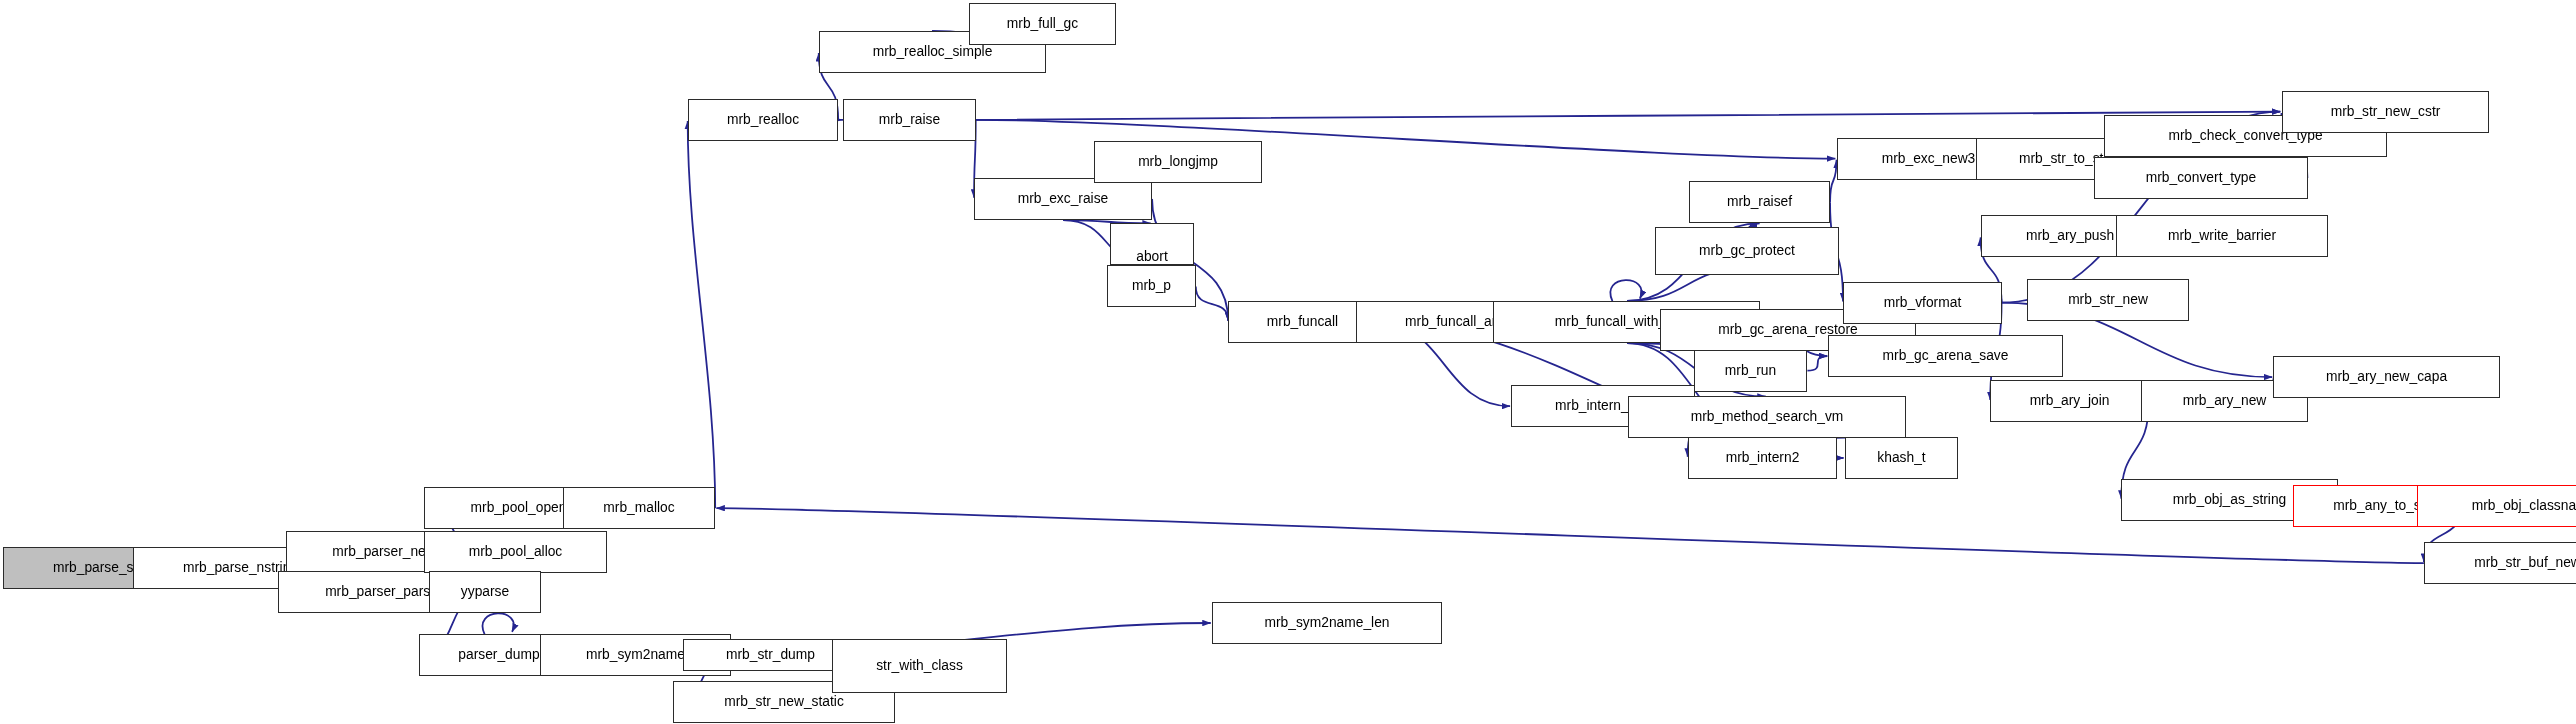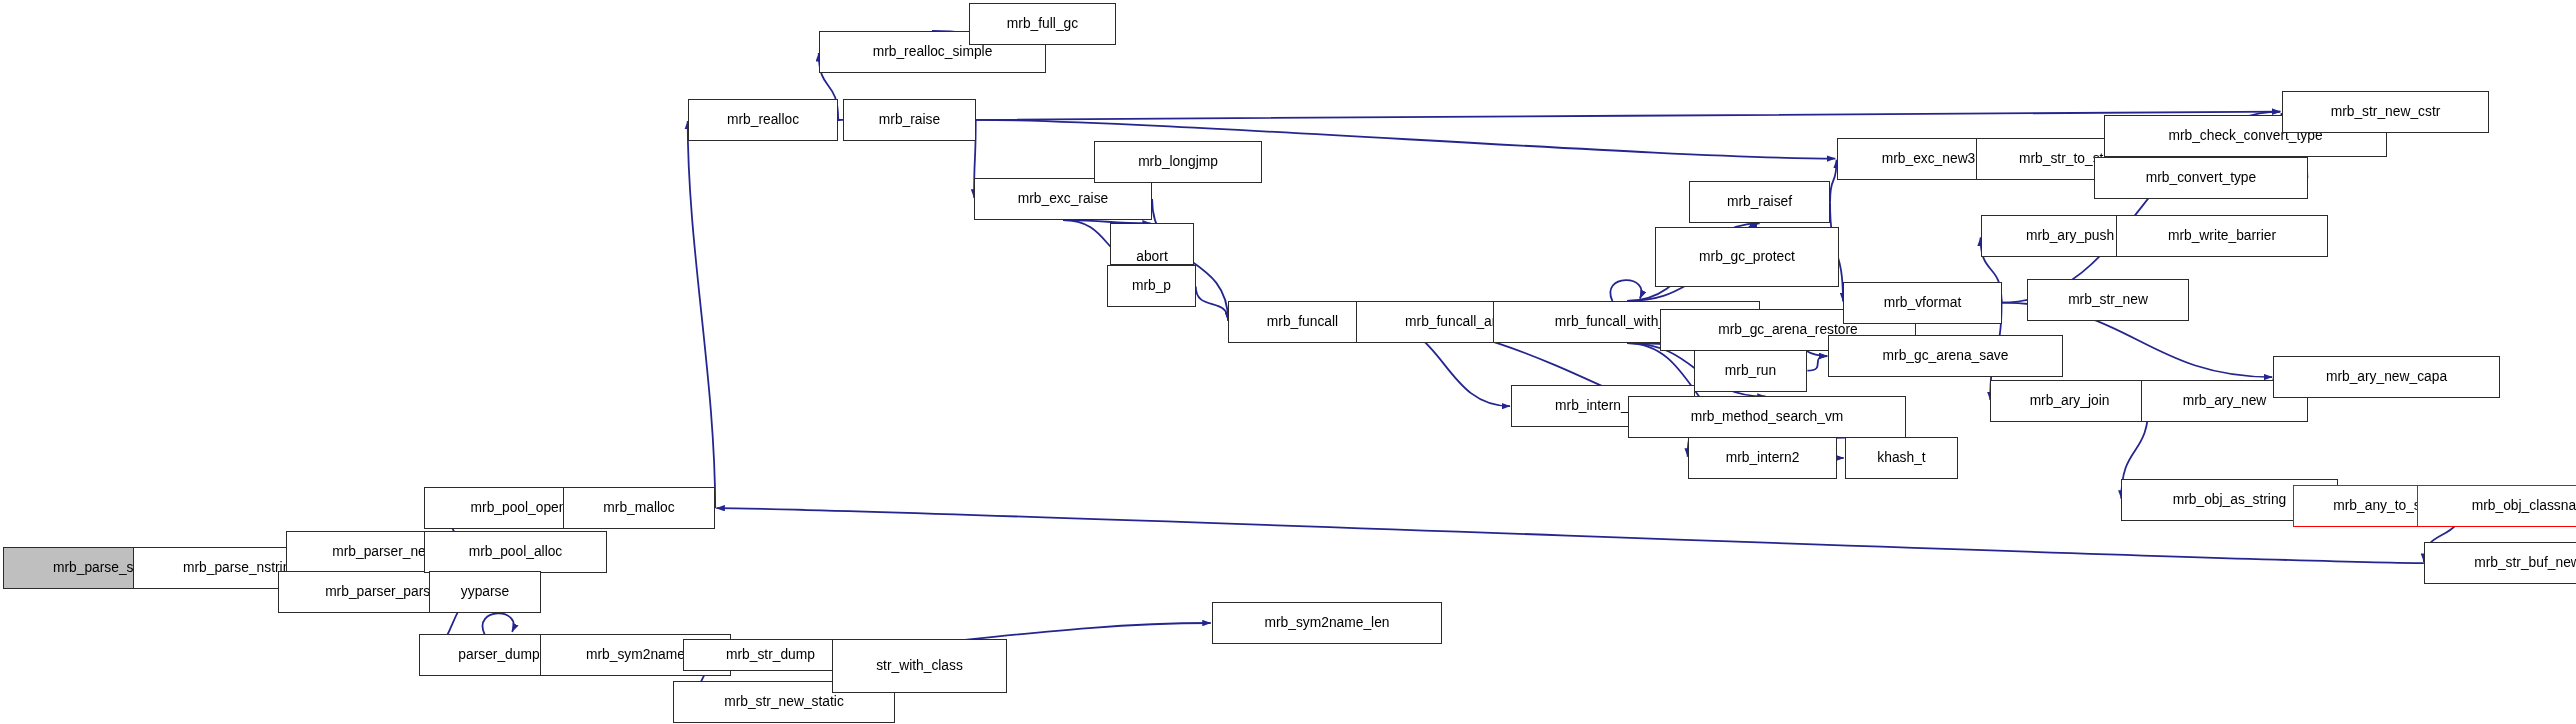--- a/index.html
+++ b/index.html
@@ -181,21 +181,21 @@
       </div>
       <div class="node" style="left: 1628px; top: 396px; width: 278px; height: 42px;">
         <span class="lbl">mrb_method_search_vm</span>
       </div>
       <div class="node" style="left: 1688px; top: 437px; width: 149px; height: 42px;">
         <span class="lbl">mrb_intern2</span>
       </div>
       <div class="node" style="left: 1845px; top: 437px; width: 113px; height: 42px;">
         <span class="lbl">khash_t</span>
       </div>
-      <div class="node" style="left: 1655px; top: 227px; width: 184px; height: 60px;">
+      <div class="node" style="left: 1655px; top: 227px; width: 184px; height: 48px;">
         <span class="lbl">mrb_gc_protect</span>
       </div>
       <div class="node" style="left: 1828px; top: 335px; width: 235px; height: 42px;">
         <span class="lbl">mrb_gc_arena_save</span>
       </div>
       <div class="node" style="left: 1837px; top: 138px; width: 183px; height: 42px;">
         <span class="lbl">mrb_exc_new3</span>
       </div>
       <div class="node" style="left: 1689px; top: 181px; width: 141px; height: 42px;">
         <span class="lbl">mrb_raisef</span>

